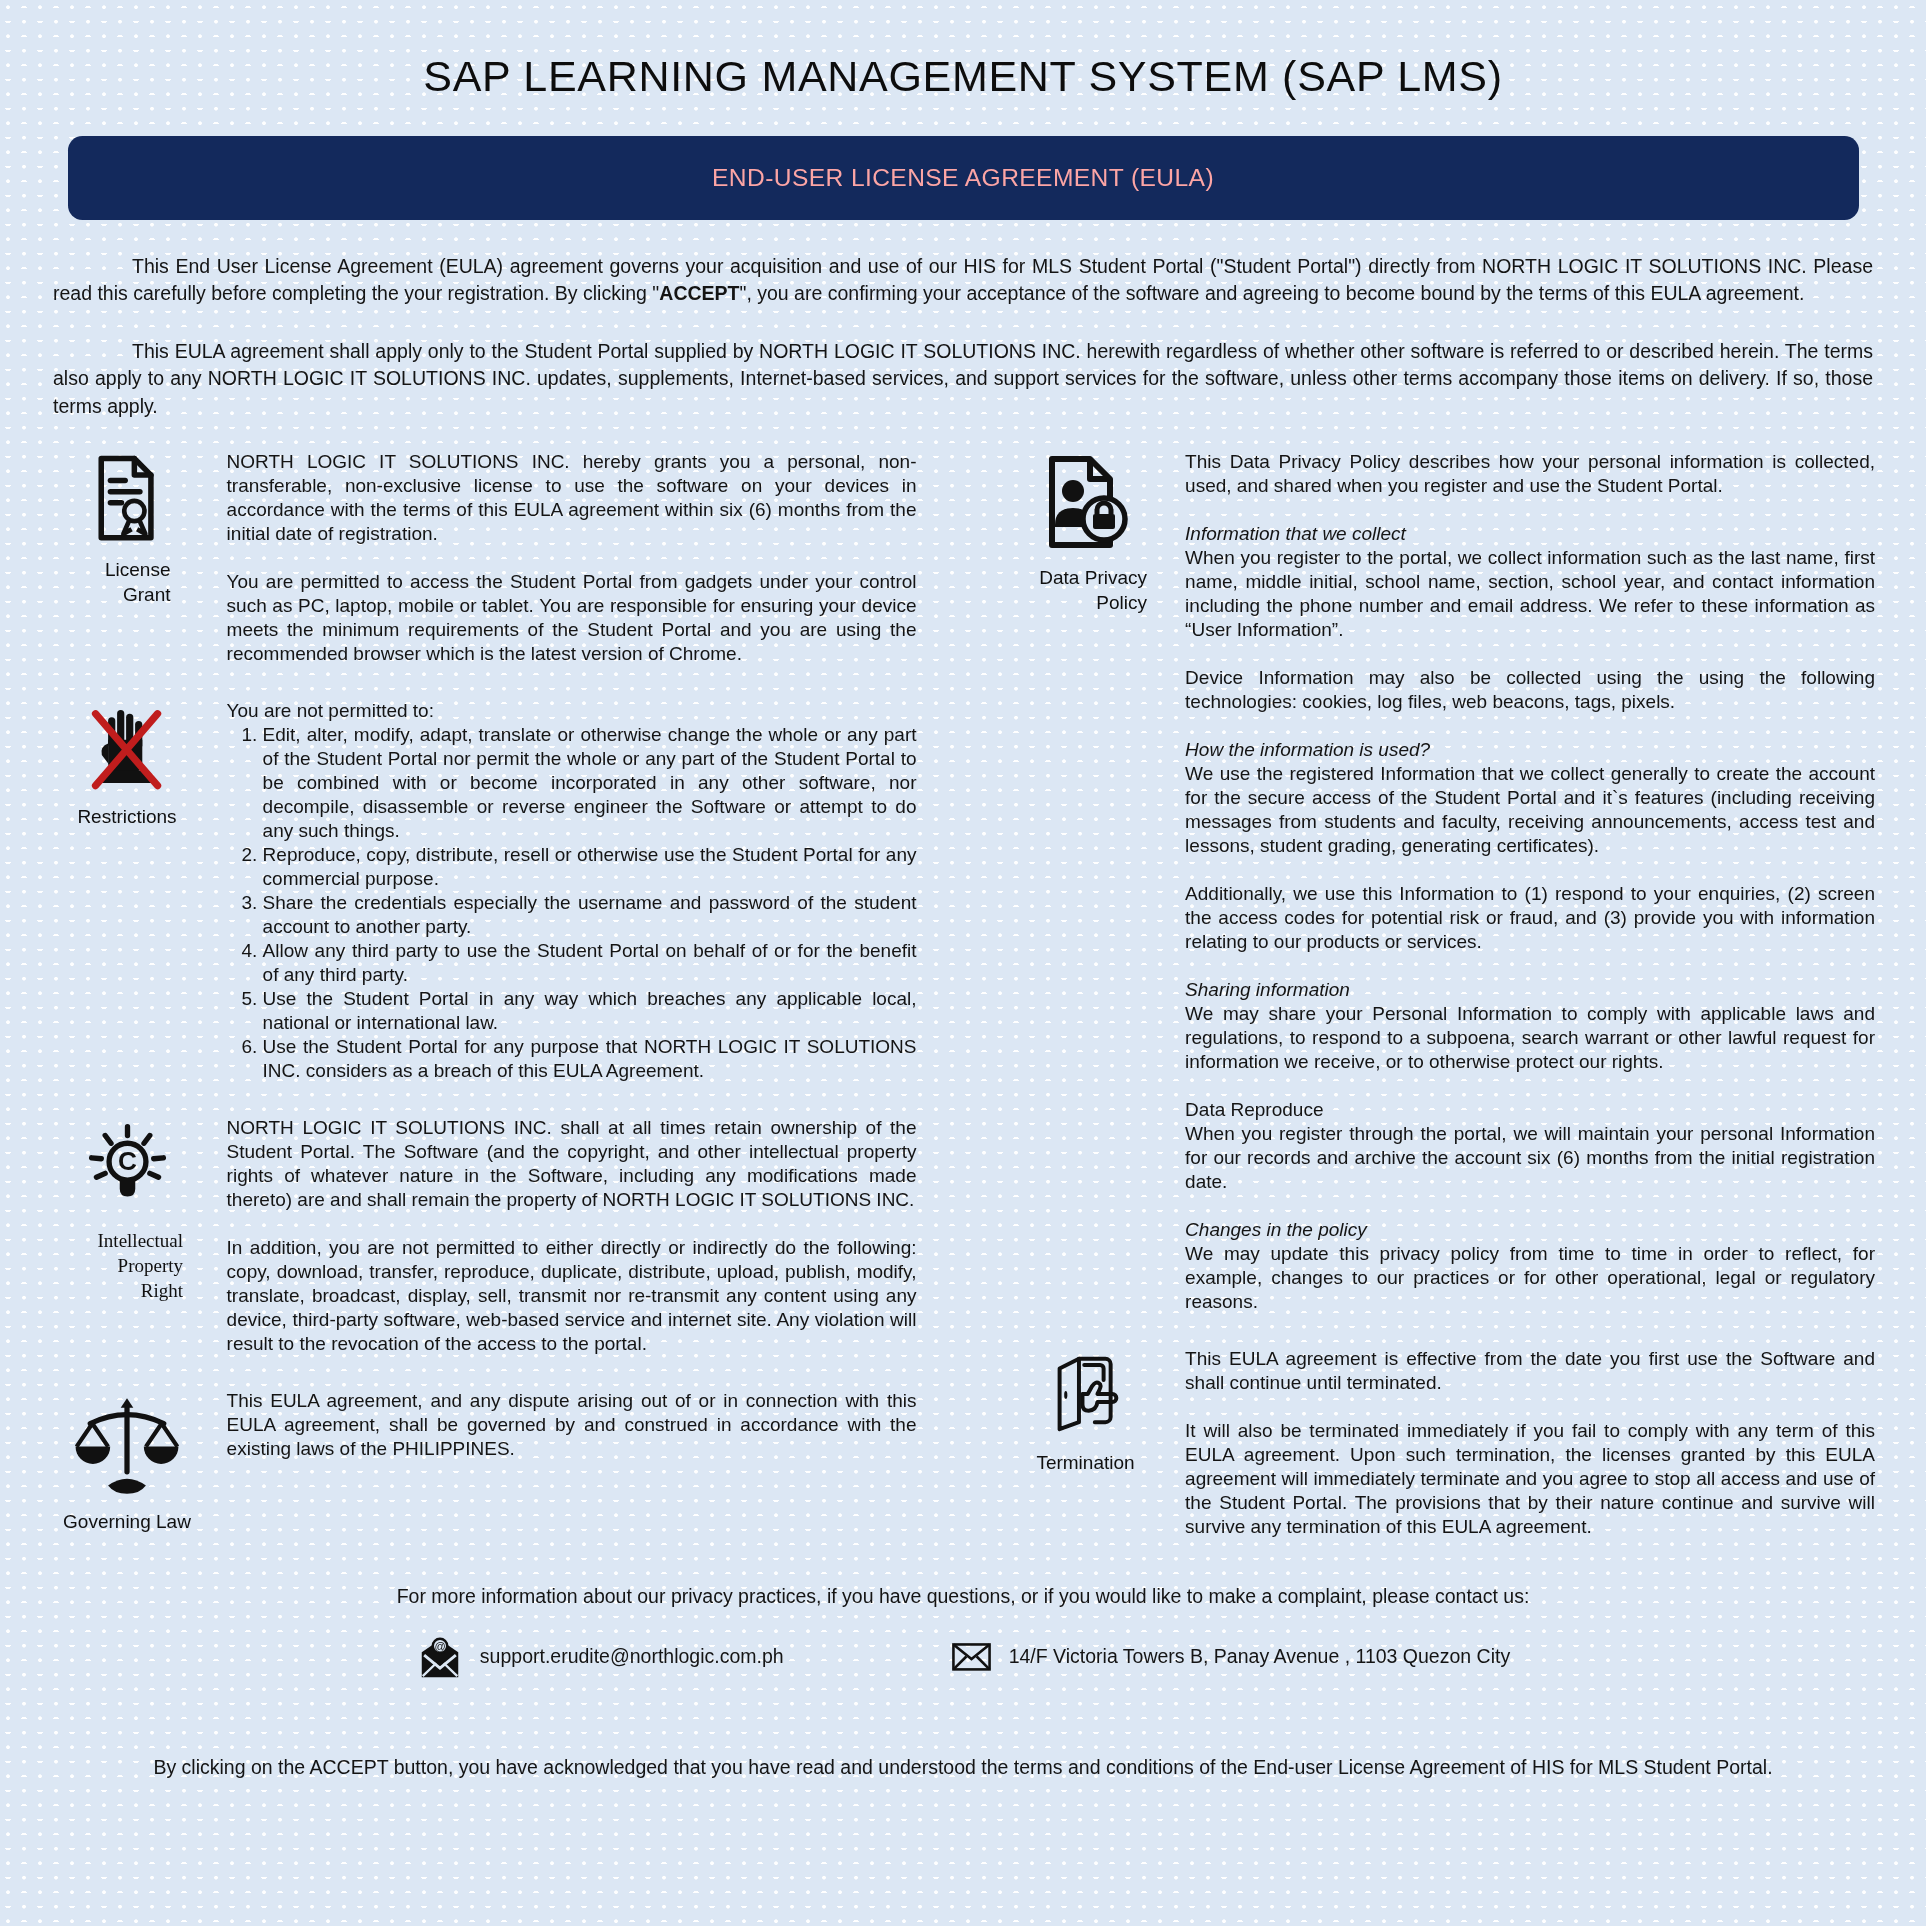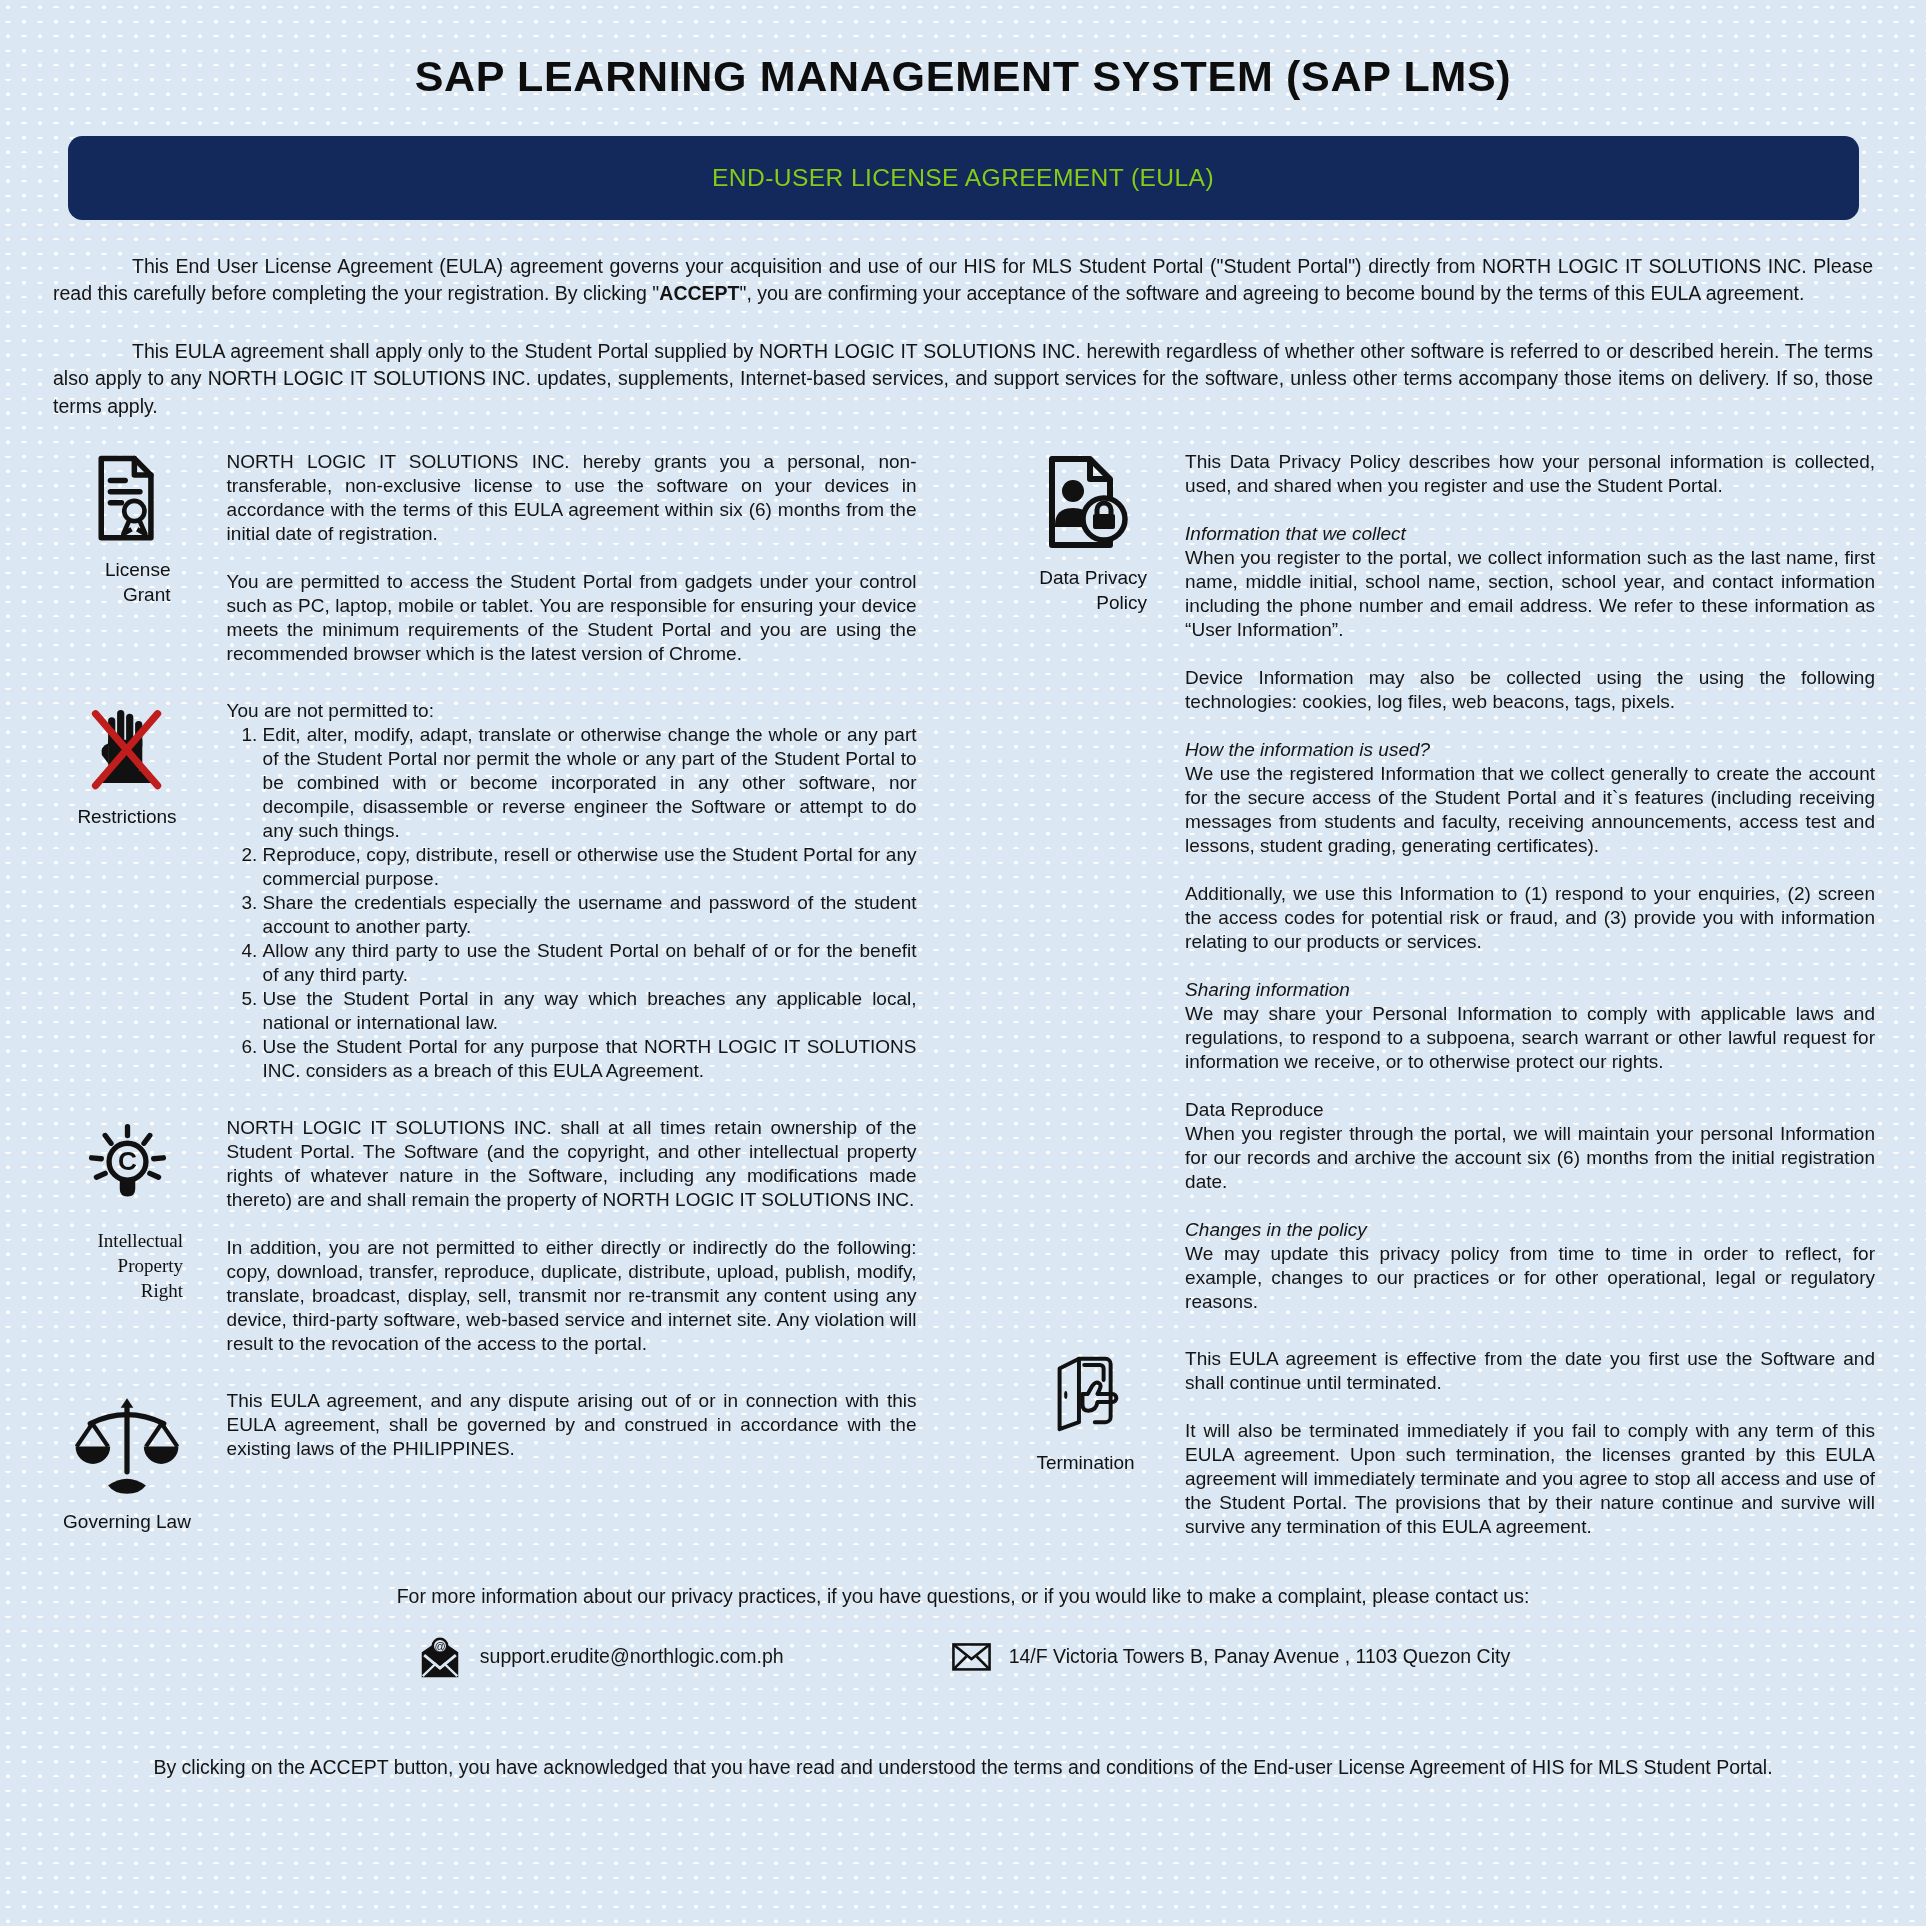--- a/index.html
+++ b/index.html
@@ -10,27 +10,27 @@
     background-color:#dce7f4;
     background-image:
       radial-gradient(circle 2.2px at 8px 7.2px, #ffffff 0 1.5px, rgba(255,255,255,0) 2.2px),
       radial-gradient(circle 2.2px at 24px 21.7px, #ffffff 0 1.5px, rgba(255,255,255,0) 2.2px),
       radial-gradient(3px 1.2px at 24px 7.2px, #ffffff 0 97%, rgba(255,255,255,0) 100%),
       radial-gradient(3px 1.2px at 8px 21.7px, #ffffff 0 97%, rgba(255,255,255,0) 100%);
     background-size:32px 29px;
   }
   .title {
     margin-top:52px; text-align:center;
-    font-size:43px; font-weight:700; letter-spacing:0.7px; color:#0d0d0d;
+    font-size:43px; font-weight:400; letter-spacing:0.7px; color:#0d0d0d;
   }
   .banner {
     margin:35px auto 0; width:1791px; height:84px; border-radius:14.4px;
     background:#13295c; display:flex; align-items:center; justify-content:center;
   }
-  .banner span { color:#84cc16; font-size:24.6px; letter-spacing:0.4px; }
+  .banner span { color:#fca5a5; font-size:24.6px; letter-spacing:0.4px; }
   .intro { width:1820px; margin:33px auto 0; font-size:19.5px; line-height:27.4px; }
   .intro p { text-align:justify; text-indent:79px; }
   .intro p + p { margin-top:30px; }
 
   .columns { display:flex; gap:94px; margin:30px 51px 0 52px; }
   .col { flex:1 1 0; min-width:0; }
 
   .sec { display:flex; align-items:flex-start; gap:24.6px; }
   .sec + .sec { margin-top:33px; }
   .iconcol { flex:0 0 150px; display:flex; flex-direction:column; align-items:center; padding-top:2.9px; }

